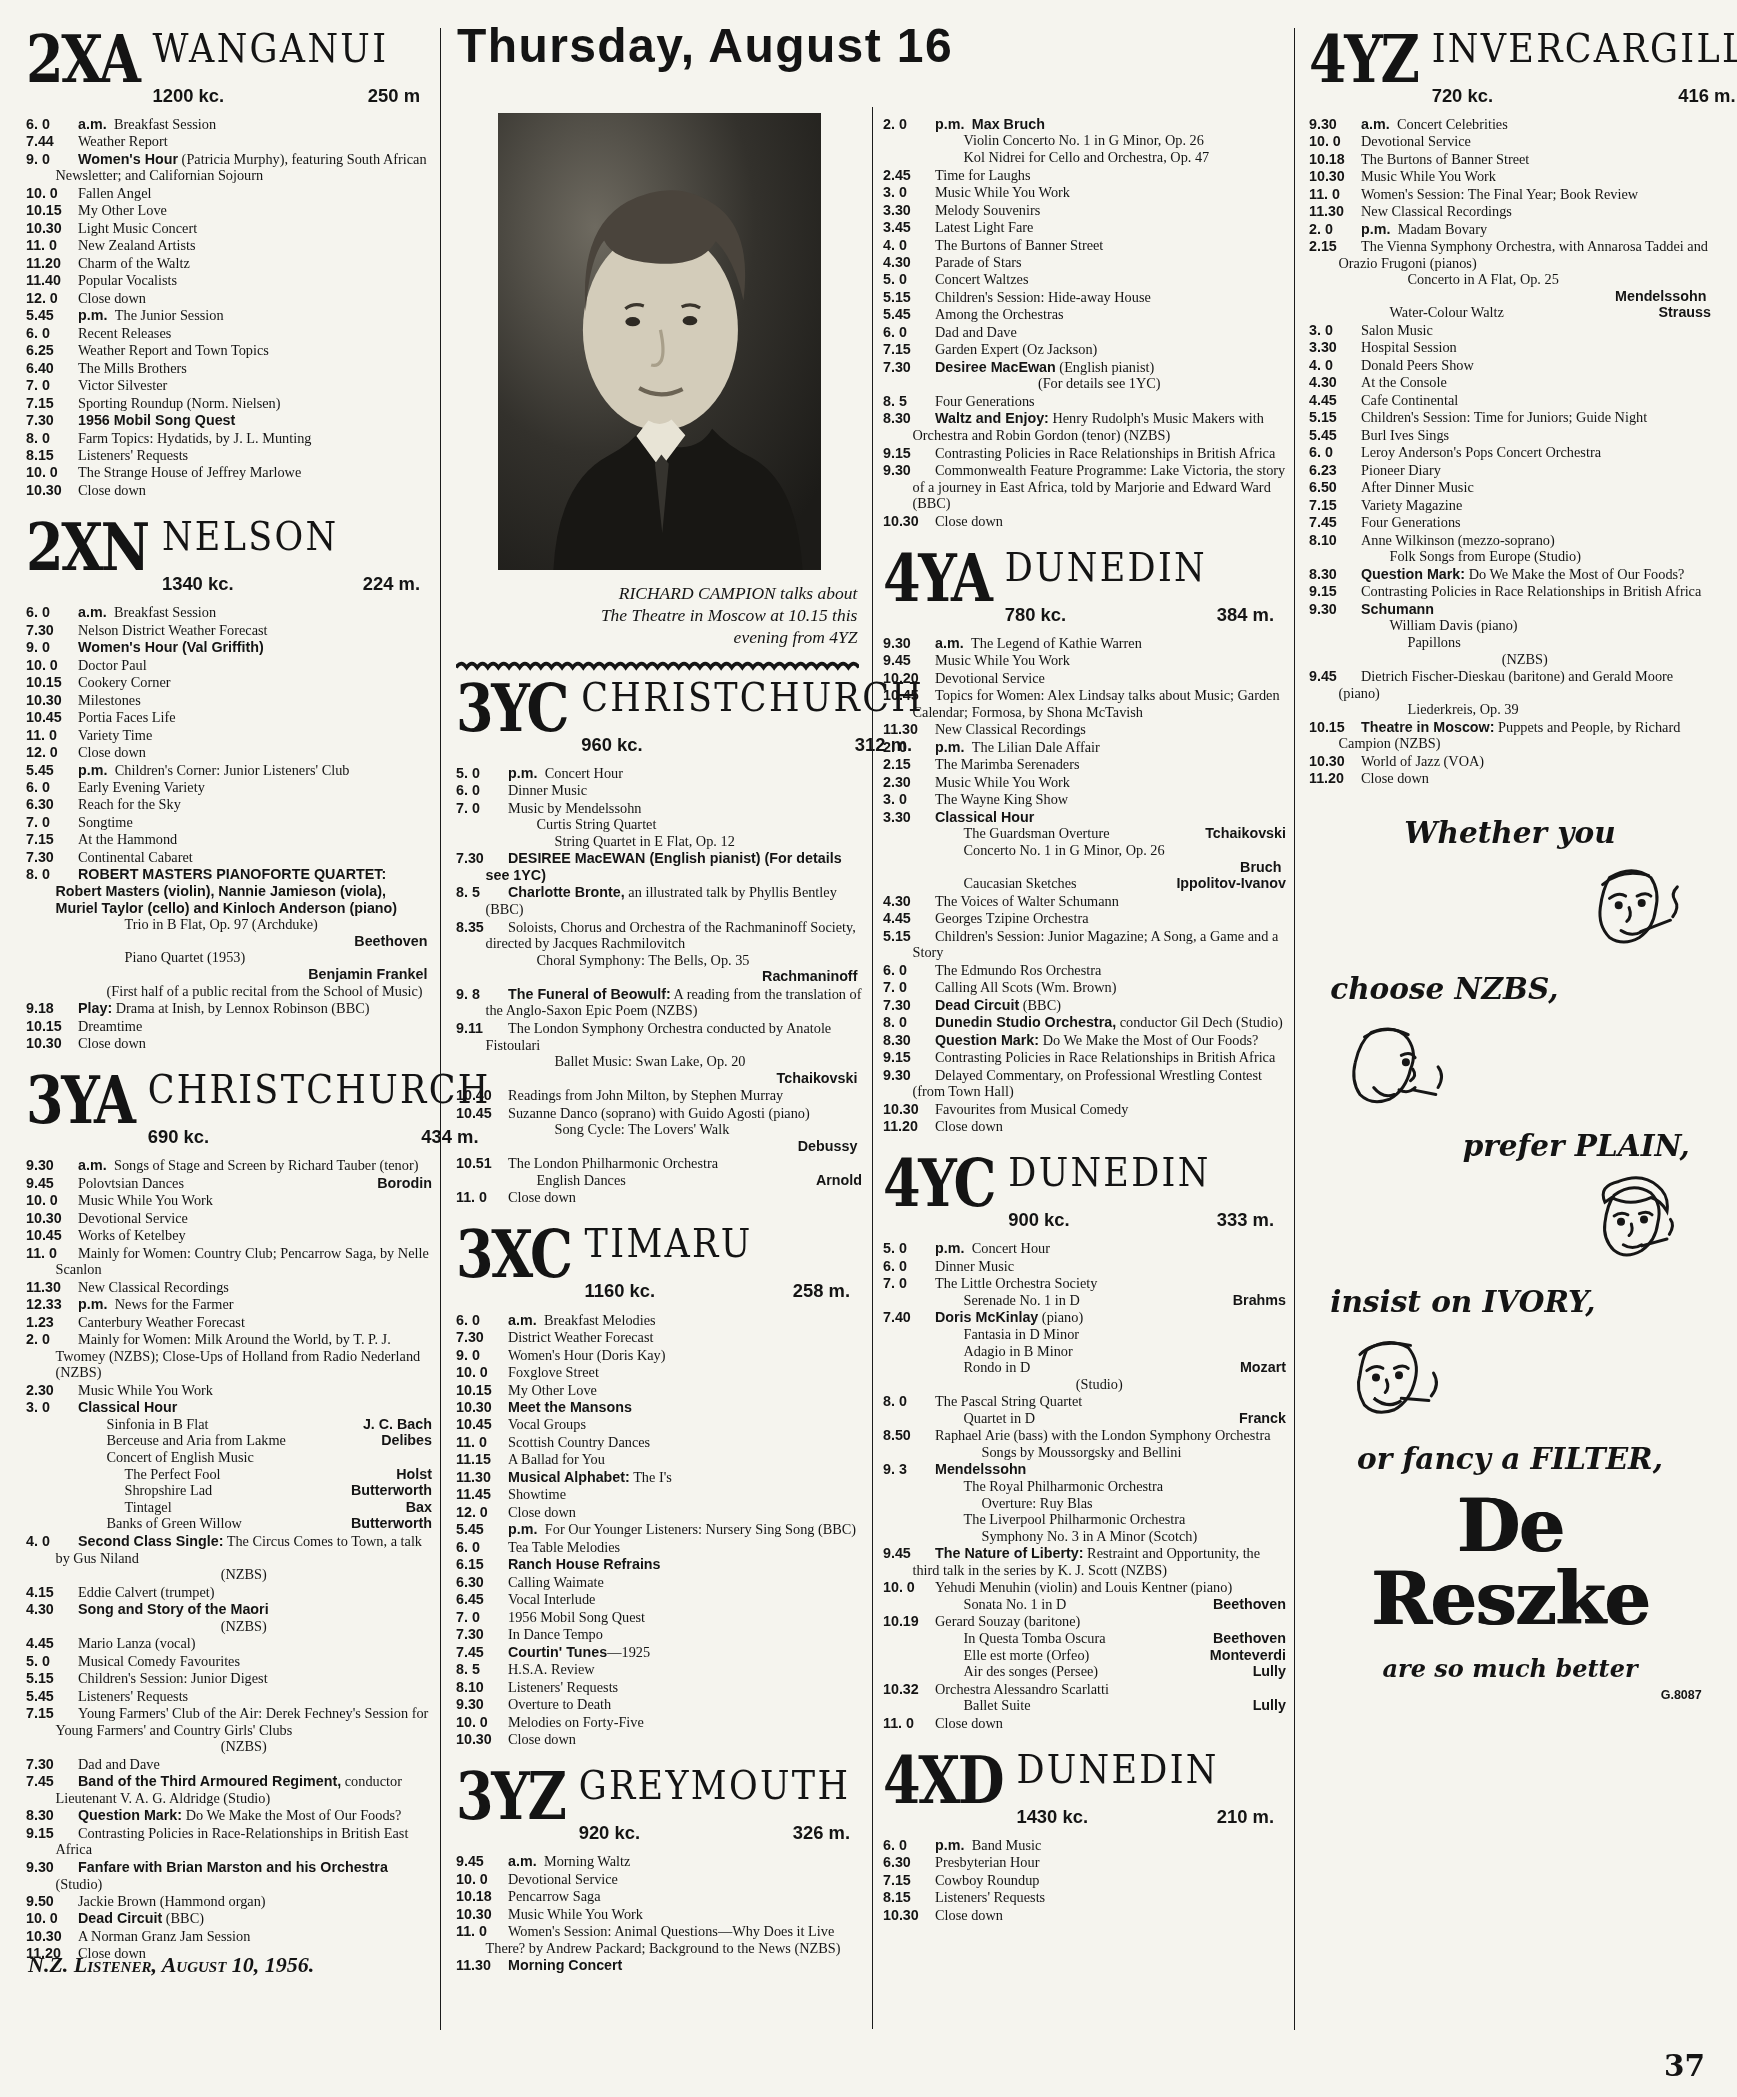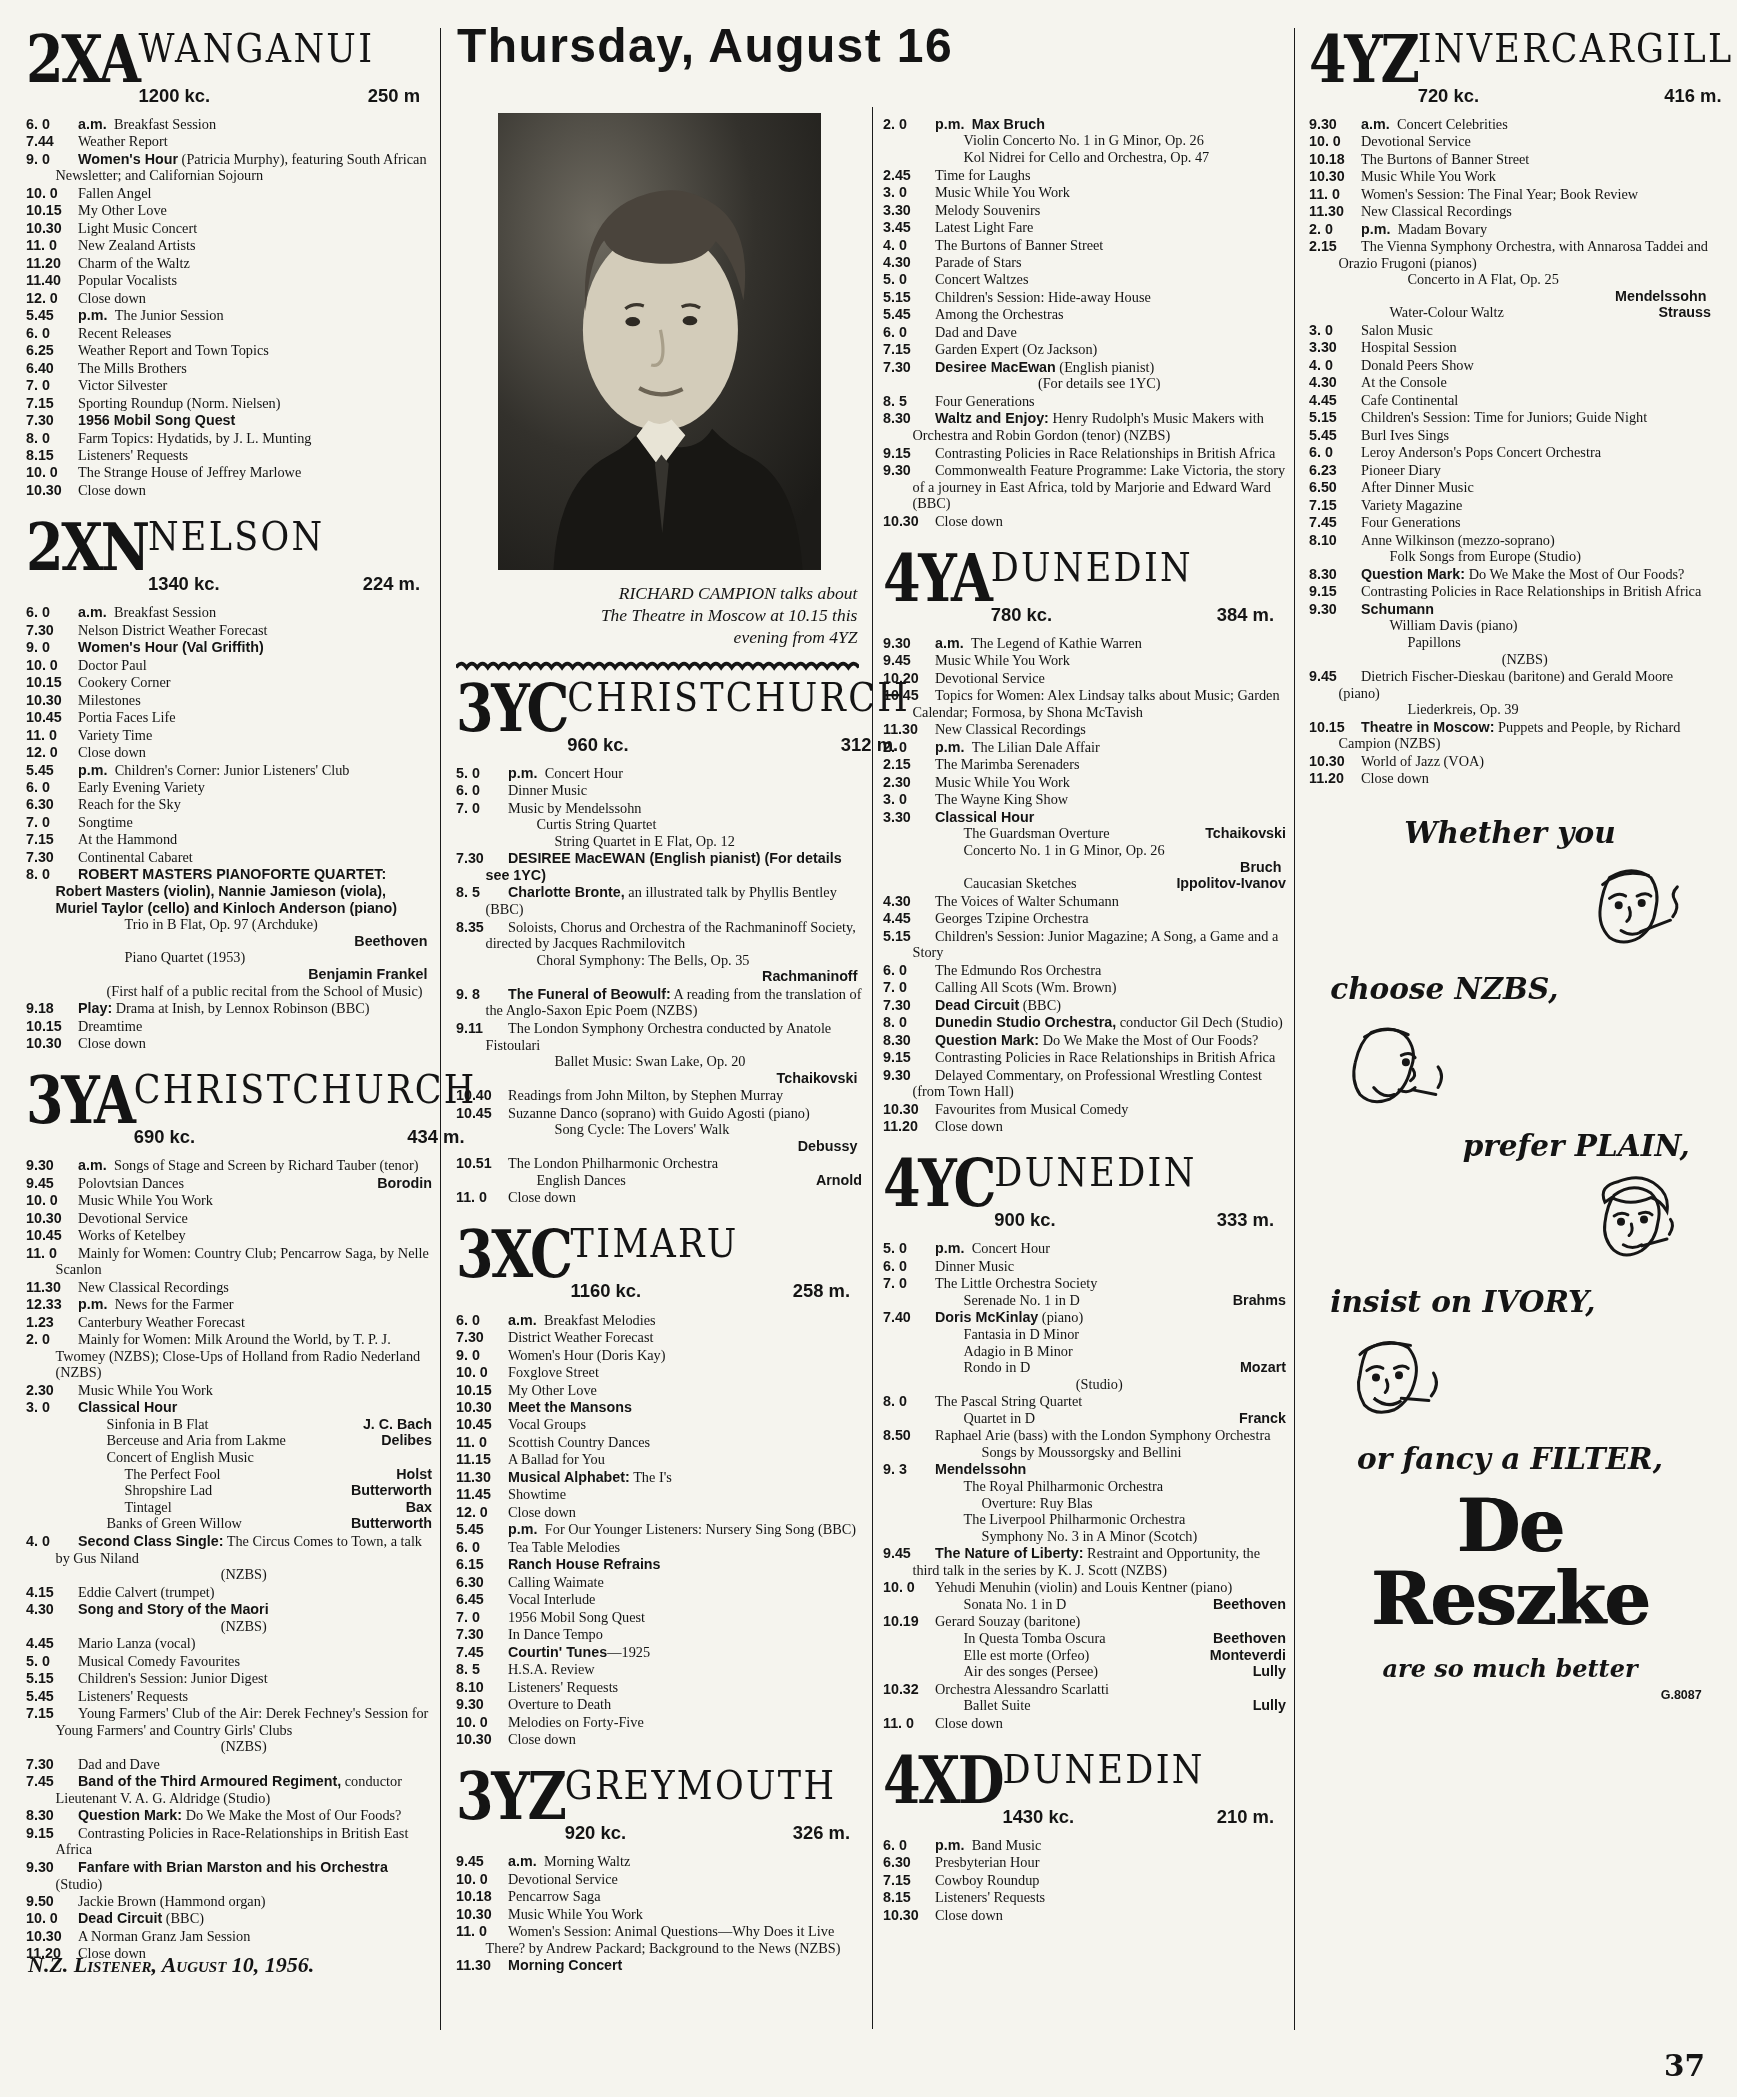--- a/index.html
+++ b/index.html
@@ -7,21 +7,21 @@
        background:#f5f4ee;color:#141414;font-family:"Liberation Serif",serif}
   .masthead{position:absolute;left:457px;top:18.4px;width:830px;text-align:left;
        font-family:"Liberation Sans",sans-serif;font-weight:700;font-size:48px;letter-spacing:1.4px}
   .vr{position:absolute;width:1.4px;background:#1b1b1b}
   .col{position:absolute;width:406px}
   #c0{left:26px;top:29.5px}
   #c1{left:456px;top:113px}
   #c2{left:883px;top:115px;width:403px}
   #c3{left:1309px;top:29.5px;width:402px}
   
-  .sthdr{display:grid;grid-template-columns:auto 1fr;margin:19.4px 0 9.2px}
+  .sthdr{display:grid;grid-template-columns:auto 1fr;column-gap:14px;margin:19.4px 0 9.2px}
   .sthdr:first-child{margin-top:0}
   .call{grid-column:1;grid-row:1/3;font-family:"DejaVu Serif",serif;font-weight:700;
         font-size:54px;line-height:.9;letter-spacing:-2.3px;transform:scaleY(1.22);transform-origin:top}
   .city{grid-column:2;grid-row:1;font-family:"DejaVu Serif",serif;font-size:35px;line-height:1;
         letter-spacing:2.3px;transform:scaleY(1.12);transform-origin:top;white-space:nowrap}
   .fw{grid-column:2;grid-row:2;display:flex;justify-content:space-between;align-items:flex-end;
       font-family:"Liberation Sans",sans-serif;font-weight:700;font-size:18.4px;margin-top:20px;padding-right:12px}
   
   .pi{font-size:14.3px;line-height:16.6px;padding-left:29.5px;text-indent:-29.5px;margin:0.9px 0}
   .tm{display:inline-block;min-width:52px;font-family:"Liberation Sans",sans-serif;font-weight:700;text-indent:0}

